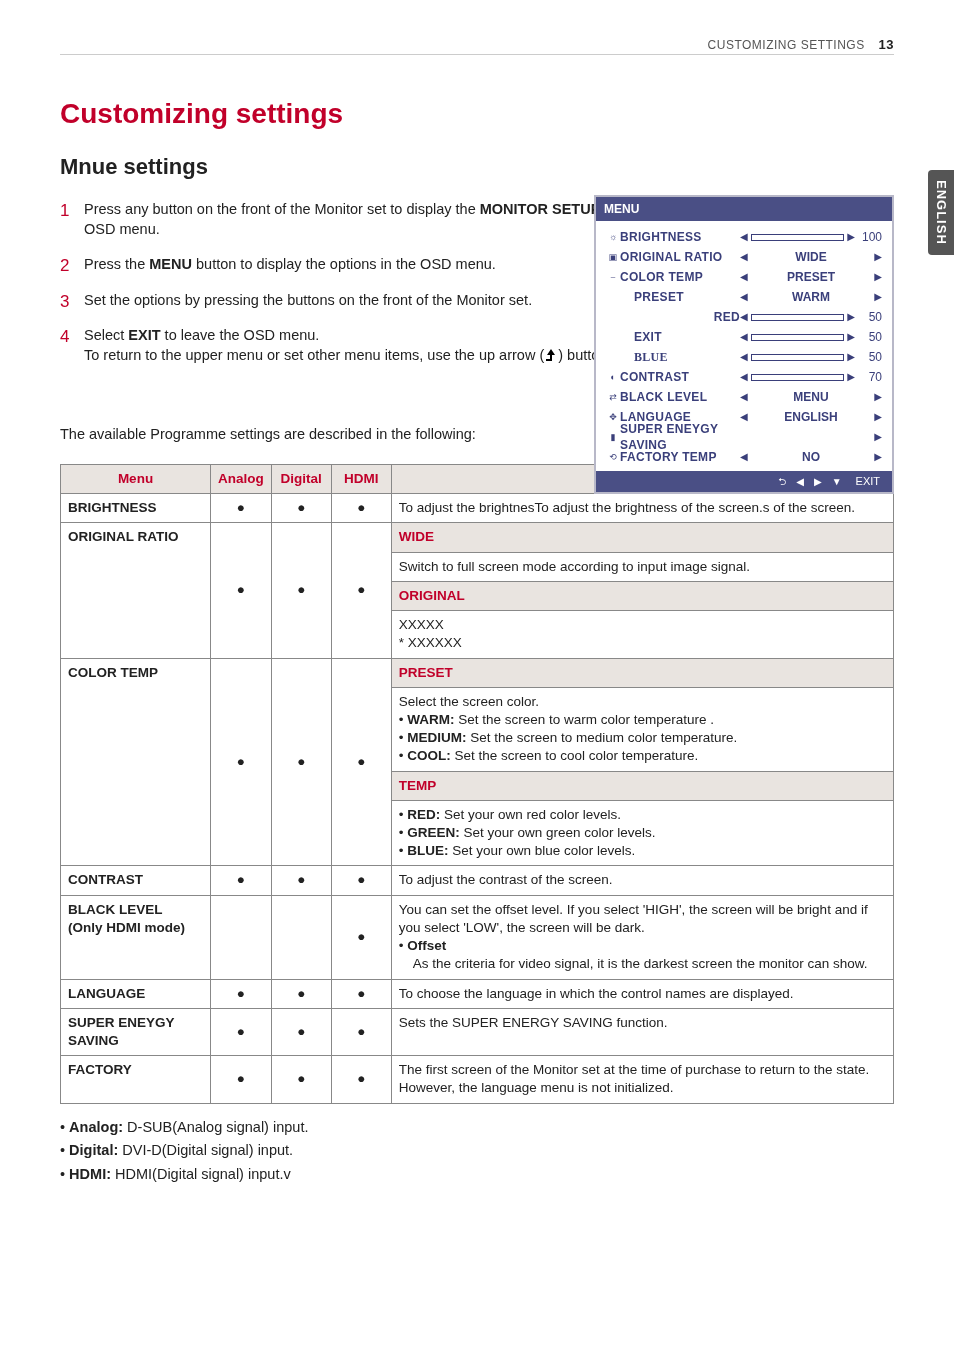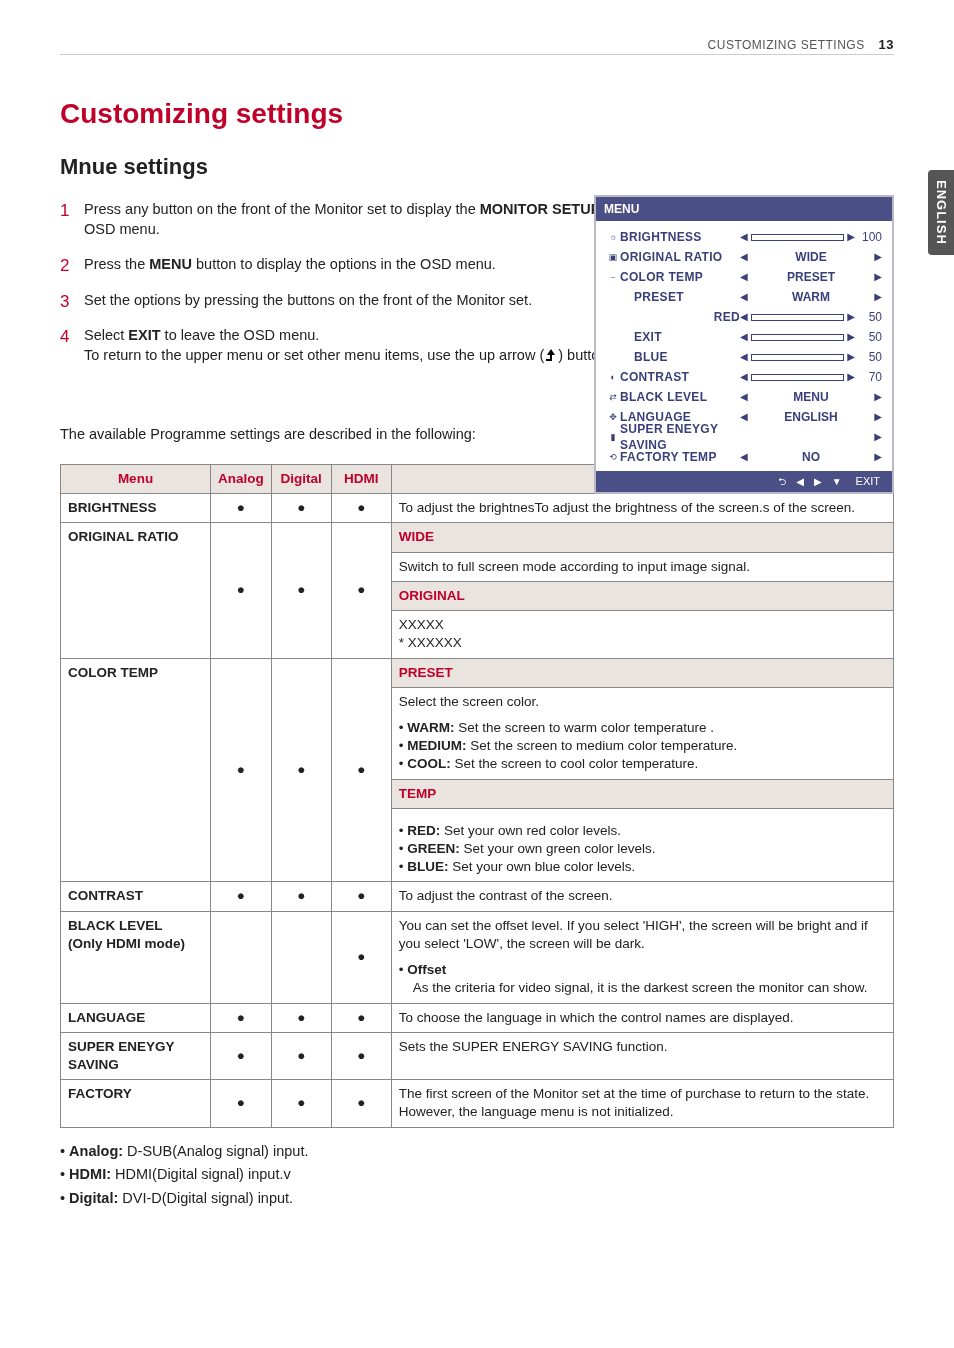--- a/index.html
+++ b/index.html
@@ -102,21 +102,21 @@
   }
   table.settings th {
     background: #e9e4e0;
     color: #c1002a;
     font-weight: bold;
     text-align: center;
   }
   table.settings td.menu-col { font-weight: bold; width: 150px; }
   table.settings td.mark { text-align: center; vertical-align: middle; width: 60px; }
   .desc-header { background: #e9e4e0; font-weight: bold; color: #c1002a; }
-  .sub-bullets { list-style: none; padding-left: 0; margin-top: 8px; }
+  .sub-bullets { list-style: none; padding-left: 0; }
   .sub-bullets li::before { content: "• "; }
   .sub-indent { padding-left: 14px; }
 
   .footnotes { margin-top: 14px; }
   .footnotes li { list-style: none; margin-bottom: 4px; }
   .footnotes li::before { content: "• "; }
 
   .up-arrow-icon {
     display:inline-block; width:14px; height:14px;
     vertical-align:-2px;
@@ -213,21 +213,21 @@
         <span class="osd-label" style="padding-left: 14px;">EXIT</span>
         <span class="osd-ctrl">
           <span class="tri">◀</span>
           <span class="slider"><span class="slider-fill" style="width: 50%;"></span></span>
           <span class="tri">▶</span>
           <span class="osd-num">50</span>
         </span>
       </div>
       <div class="osd-row">
         <span class="osd-icon"></span>
-        <span class="osd-label" style="padding-left: 14px;">BLUE</span>
+        <span class="osd-label" style="padding-left: 14px; font-family: Liberation Serif, serif;">BLUE</span>
         <span class="osd-ctrl">
           <span class="tri">◀</span>
           <span class="slider"><span class="slider-fill" style="width: 50%;"></span></span>
           <span class="tri">▶</span>
           <span class="osd-num">50</span>
         </span>
       </div>
       <div class="osd-row">
         <span class="osd-icon">◐</span>
         <span class="osd-label">CONTRAST</span>
@@ -395,15 +395,15 @@
     <td class="mark">●</td>
         <td class="mark">●</td>
         <td class="mark">●</td>
     <td>The first screen of the Monitor set  at the time of purchase to return to the state. However, the language menu is not initialized.</td>
   </tr>
 </tbody>
   </table>
 
 <ul class="footnotes">
   <li><span class="bold">Analog:</span><span> D-SUB(Analog signal) input.</span></li>
+  <li><span class="bold">Digital:</span><span> DVI-D(Digital signal) input.</span></li>
   <li><span class="bold">HDMI:</span><span> HDMI(Digital signal) input.v</span></li>
-  <li><span class="bold">Digital:</span><span> DVI-D(Digital signal) input.</span></li>
 </ul>
 
 </body></html>

